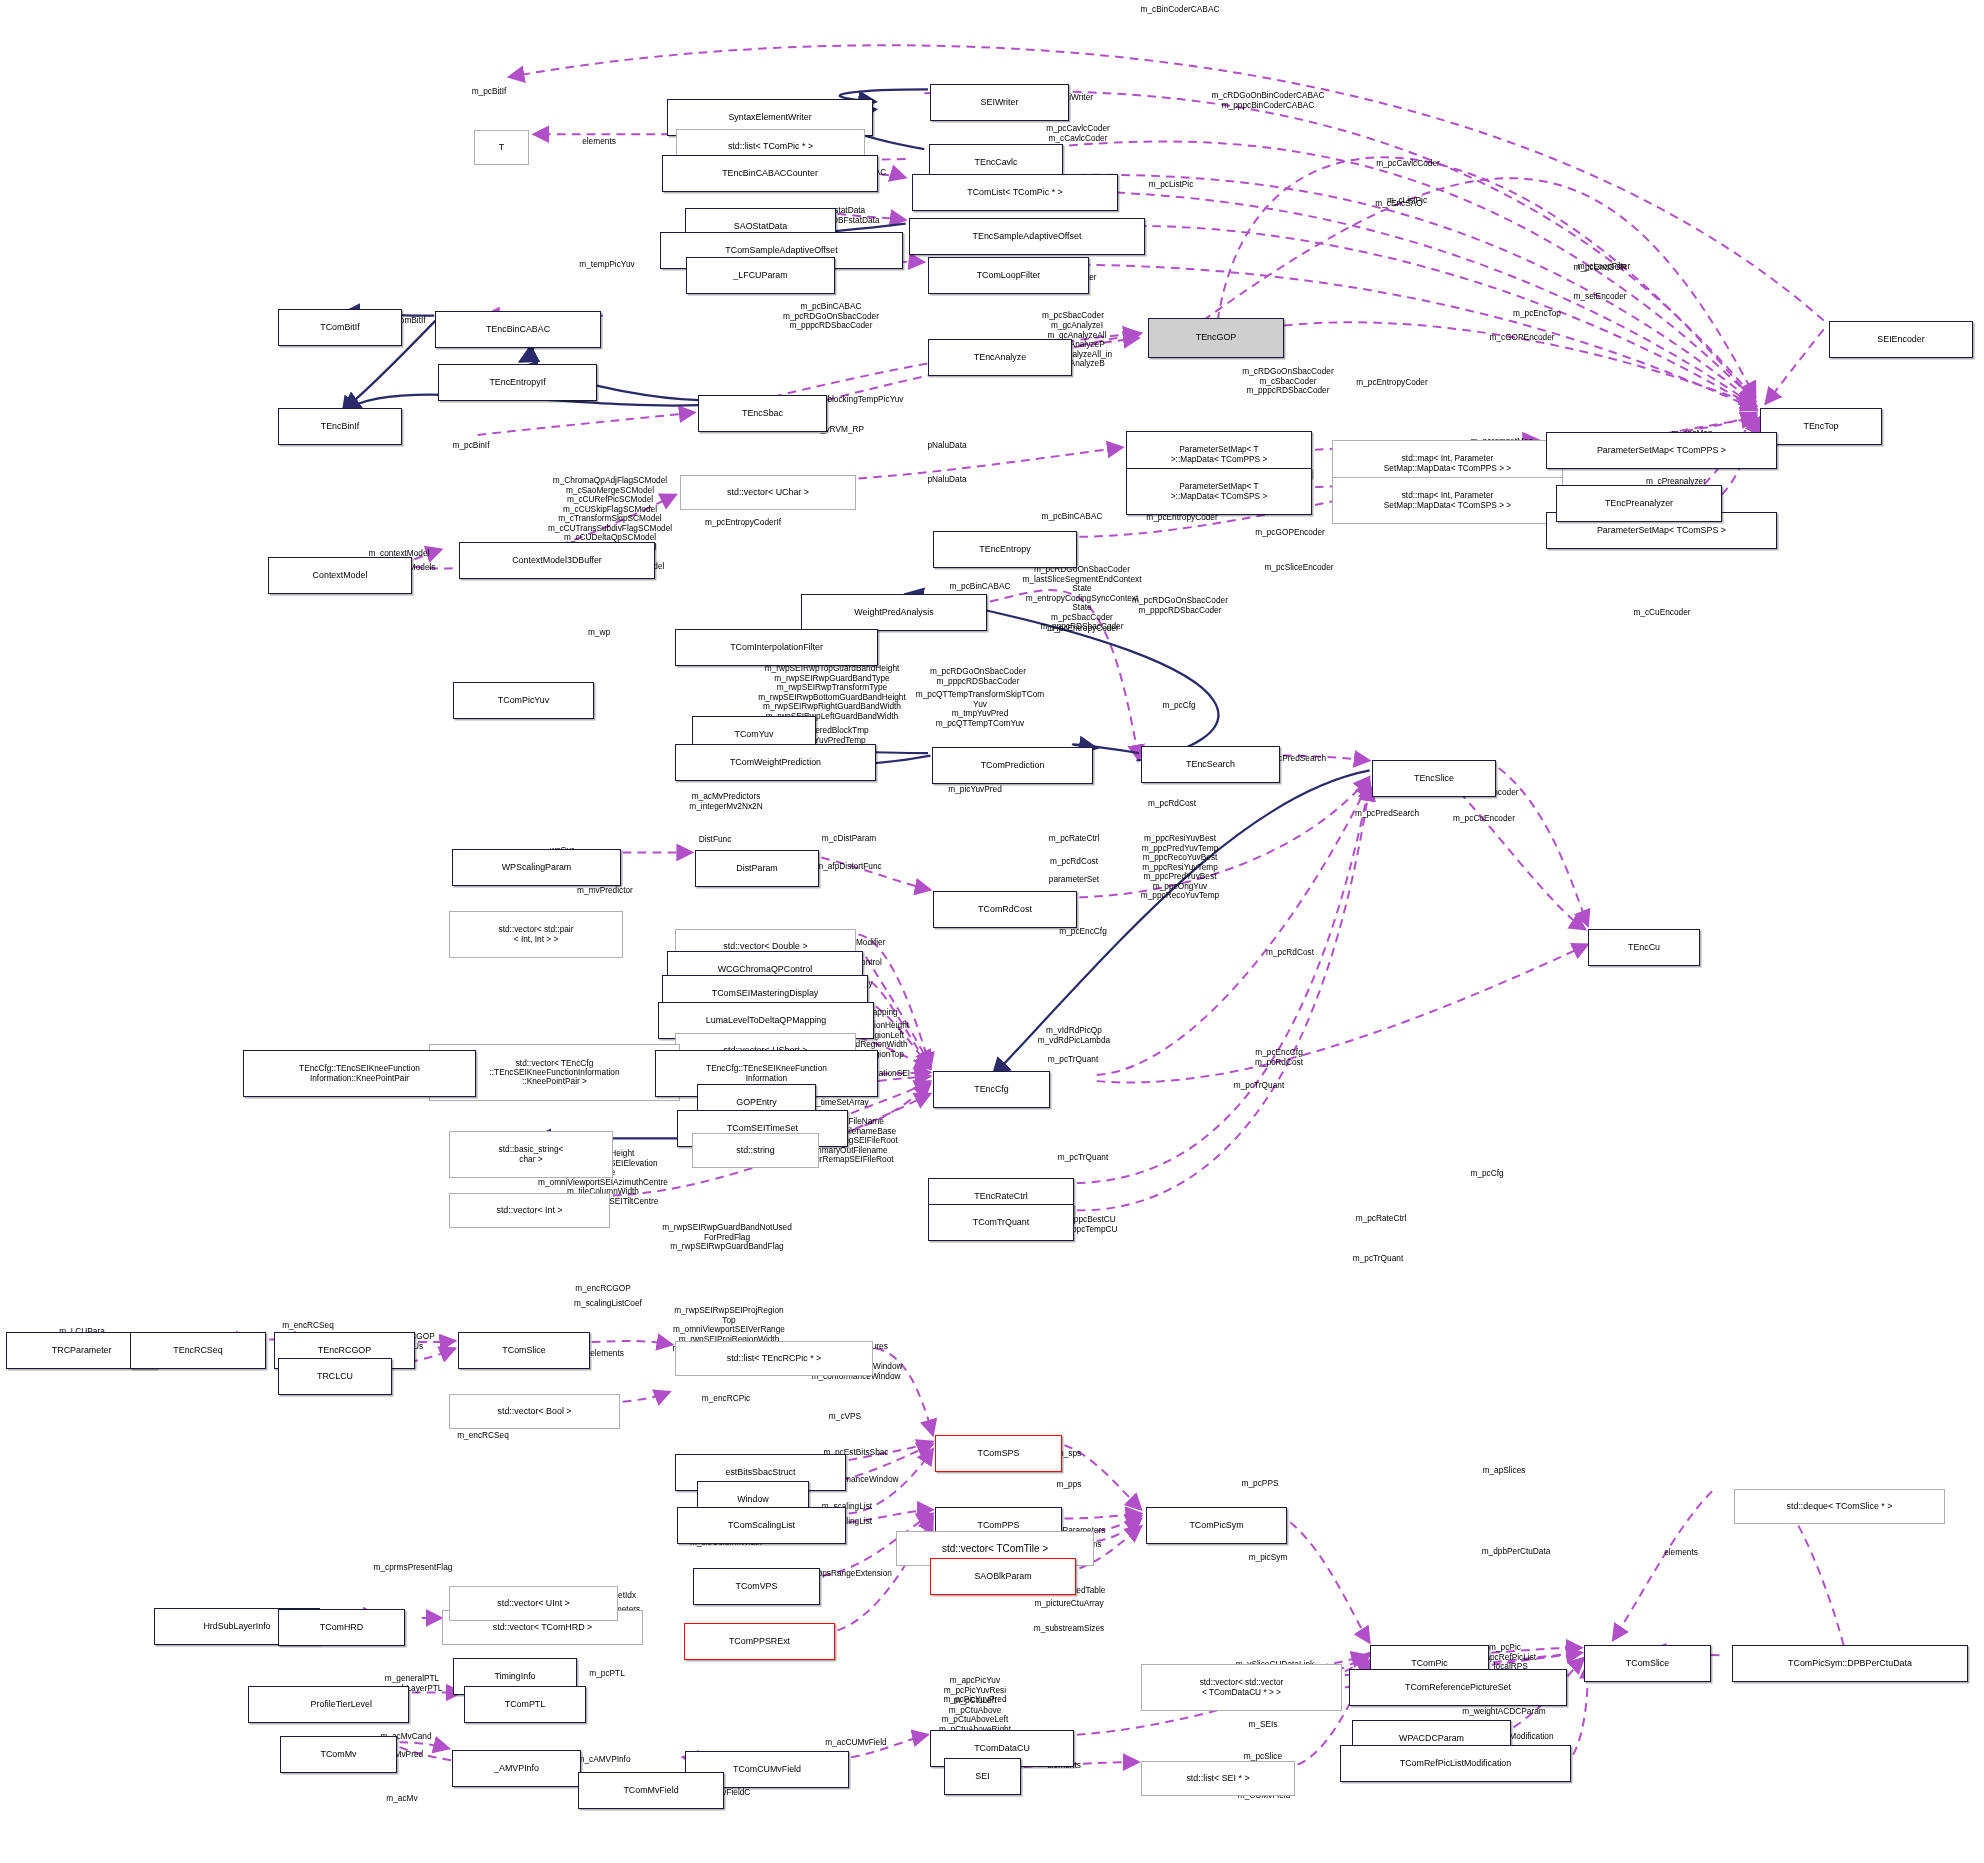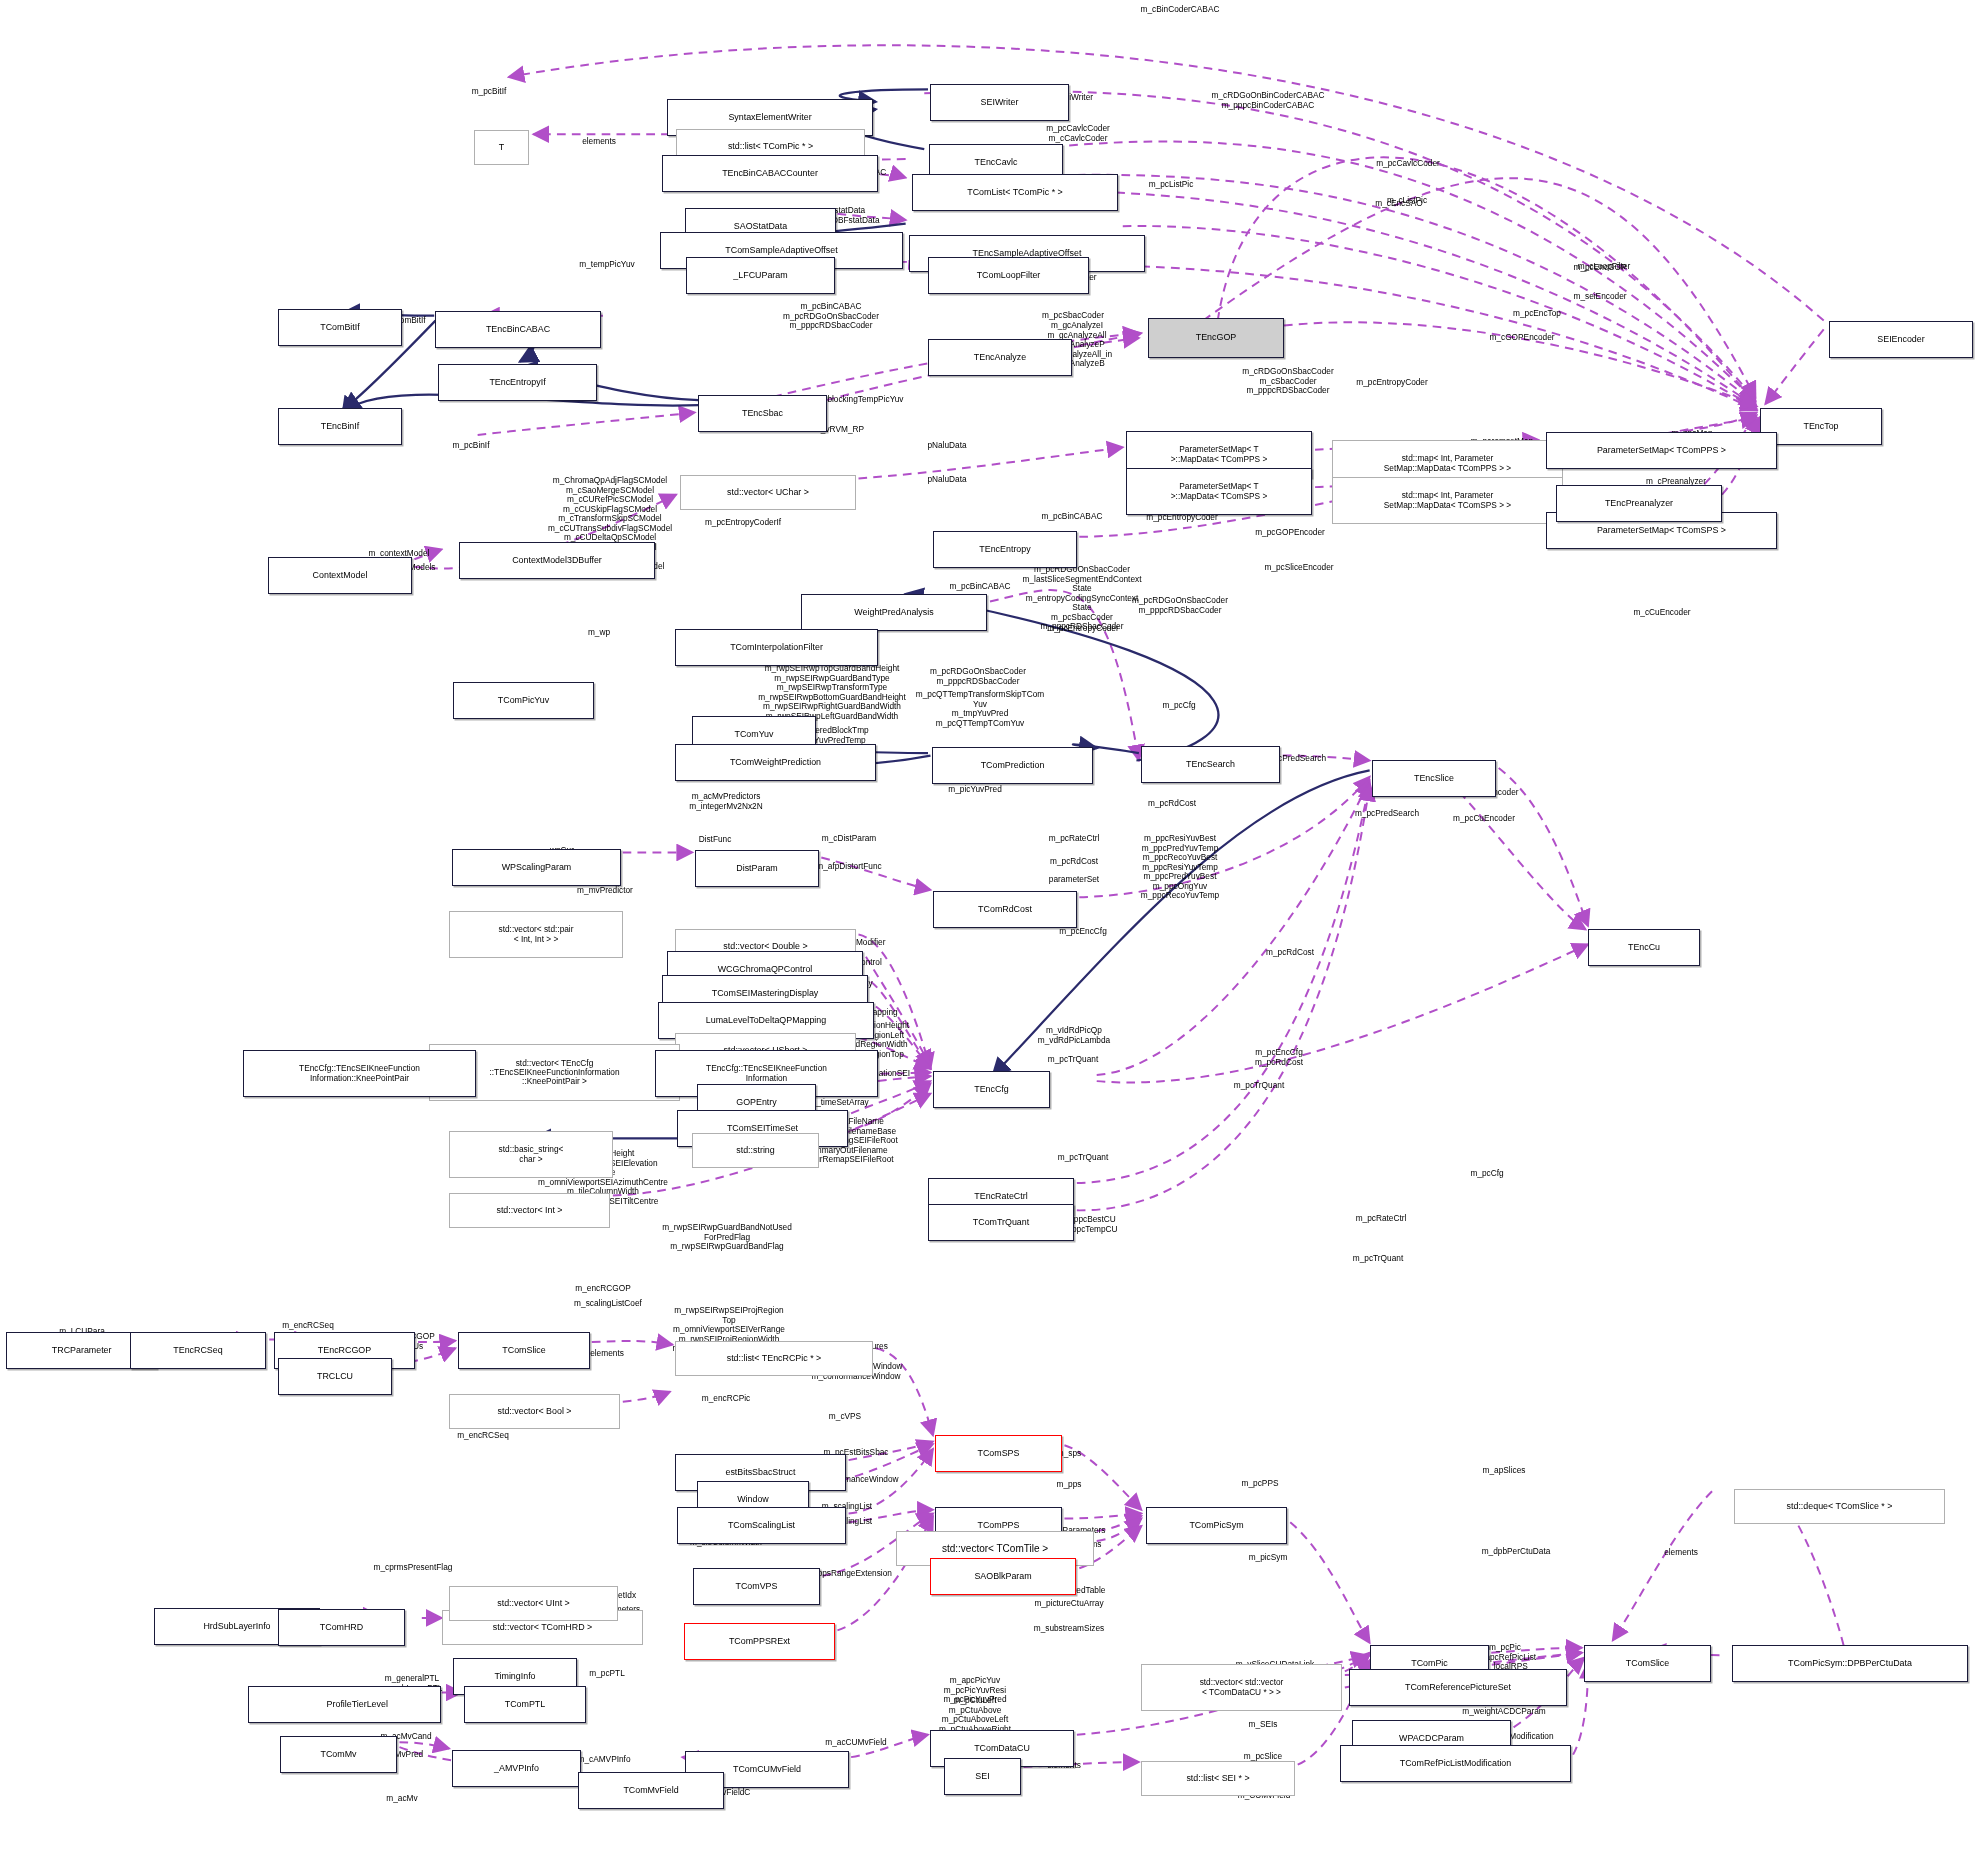--- a/index.html
+++ b/index.html
@@ -159,21 +159,21 @@
     </g>
   </svg>
 <div class="node tmpl" style="left: 474px; top: 130px; width: 55px; height: 35px; font-size: 8.9px;">T</div>
     <div class="node" style="left: 930px; top: 84px; width: 139px; height: 37px; font-size: 8.9px;">SEIWriter</div>
     <div class="node" style="left: 667px; top: 99px; width: 206px; height: 37px; font-size: 8.9px;">SyntaxElementWriter</div>
     <div class="node tmpl" style="left: 676px; top: 129px; width: 189px; height: 35px; font-size: 8.9px;">std::list&lt; TComPic * &gt;</div>
     <div class="node" style="left: 662px; top: 155px; width: 216px; height: 37px; font-size: 8.9px;">TEncBinCABACCounter</div>
     <div class="node" style="left: 929px; top: 144px; width: 134px; height: 37px; font-size: 8.9px;">TEncCavlc</div>
     <div class="node" style="left: 912px; top: 174px; width: 206px; height: 37px; font-size: 8.9px;">TComList&lt; TComPic * &gt;</div>
     <div class="node" style="left: 685px; top: 208px; width: 151px; height: 37px; font-size: 8.9px;">SAOStatData</div>
-    <div class="node" style="left: 909px; top: 235px; width: 236px; height: 37px; font-size: 8.9px;">TEncSampleAdaptiveOffset</div>
+    <div class="node" style="left: 909px; top: 218px; width: 236px; height: 37px; font-size: 8.9px;">TEncSampleAdaptiveOffset</div>
     <div class="node" style="left: 660px; top: 232px; width: 243px; height: 37px; font-size: 8.9px;">TComSampleAdaptiveOffset</div>
     <div class="node" style="left: 686px; top: 257px; width: 149px; height: 37px; font-size: 8.9px;">_LFCUParam</div>
     <div class="node" style="left: 928px; top: 257px; width: 161px; height: 37px; font-size: 8.9px;">TComLoopFilter</div>
     <div class="node" style="left: 278px; top: 309px; width: 124px; height: 37px; font-size: 8.9px;">TComBitIf</div>
     <div class="node" style="left: 435px; top: 311px; width: 166px; height: 37px; font-size: 8.9px;">TEncBinCABAC</div>
     <div class="node" style="left: 438px; top: 364px; width: 159px; height: 37px; font-size: 8.9px;">TEncEntropyIf</div>
     <div class="node" style="left: 278px; top: 408px; width: 124px; height: 37px; font-size: 8.9px;">TEncBinIf</div>
     <div class="node" style="left: 698px; top: 395px; width: 129px; height: 37px; font-size: 8.9px;">TEncSbac</div>
     <div class="node" style="left: 928px; top: 339px; width: 144px; height: 37px; font-size: 8.9px;">TEncAnalyze</div>
     <div class="node center" style="left: 1148px; top: 318px; width: 136px; height: 40px; font-size: 8.9px;">TEncGOP</div>
@@ -244,21 +244,21 @@
     <div class="node red" style="left: 935px; top: 1435px; width: 127px; height: 37px; font-size: 8.9px;">TComSPS</div>
     <div class="node" style="left: 935px; top: 1507px; width: 127px; height: 37px; font-size: 8.9px;">TComPPS</div>
     <div class="node tmpl" style="left: 896px; top: 1531px; width: 198px; height: 35px; font-size: 10px; text-align: right;">std::vector&lt; TComTile &gt;</div>
     <div class="node red" style="left: 930px; top: 1558px; width: 146px; height: 37px; font-size: 8.9px;">SAOBlkParam</div>
     <div class="node" style="left: 1146px; top: 1507px; width: 141px; height: 37px; font-size: 8.9px;">TComPicSym</div>
     <div class="node" style="left: 154px; top: 1608px; width: 166px; height: 37px; font-size: 8.9px;">HrdSubLayerInfo</div>
     <div class="node" style="left: 278px; top: 1609px; width: 127px; height: 37px; font-size: 8.9px;">TComHRD</div>
     <div class="node tmpl" style="left: 442px; top: 1610px; width: 201px; height: 35px; font-size: 8.9px;">std::vector&lt; TComHRD &gt;</div>
     <div class="node tmpl" style="left: 449px; top: 1586px; width: 169px; height: 35px; font-size: 8.9px;">std::vector&lt; UInt &gt;</div>
     <div class="node" style="left: 453px; top: 1658px; width: 124px; height: 37px; font-size: 8.9px;">TimingInfo</div>
-    <div class="node" style="left: 248px; top: 1686px; width: 193px; height: 37px; font-size: 8.9px; padding-left: 28px;">ProfileTierLevel</div>
+    <div class="node" style="left: 248px; top: 1686px; width: 161px; height: 37px; font-size: 8.9px; padding-left: 28px;">ProfileTierLevel</div>
     <div class="node" style="left: 464px; top: 1686px; width: 122px; height: 37px; font-size: 8.9px;">TComPTL</div>
     <div class="node" style="left: 280px; top: 1736px; width: 117px; height: 37px; font-size: 8.9px;">TComMv</div>
     <div class="node" style="left: 452px; top: 1750px; width: 129px; height: 37px; font-size: 8.9px;">_AMVPInfo</div>
     <div class="node" style="left: 930px; top: 1730px; width: 144px; height: 37px; font-size: 8.9px;">TComDataCU</div>
     <div class="node" style="left: 685px; top: 1751px; width: 164px; height: 37px; font-size: 8.9px;">TComCUMvField</div>
     <div class="node" style="left: 944px; top: 1758px; width: 77px; height: 37px; font-size: 8.9px;">SEI</div>
     <div class="node tmpl" style="left: 1141px; top: 1761px; width: 154px; height: 35px; font-size: 8.9px;">std::list&lt; SEI * &gt;</div>
     <div class="node" style="left: 578px; top: 1772px; width: 146px; height: 37px; font-size: 8.9px;">TComMvField</div>
     <div class="node" style="left: 1370px; top: 1645px; width: 119px; height: 37px; font-size: 8.9px;">TComPic</div>
     <div class="node" style="left: 1349px; top: 1669px; width: 218px; height: 37px; font-size: 8.9px;">TComReferencePictureSet</div>

